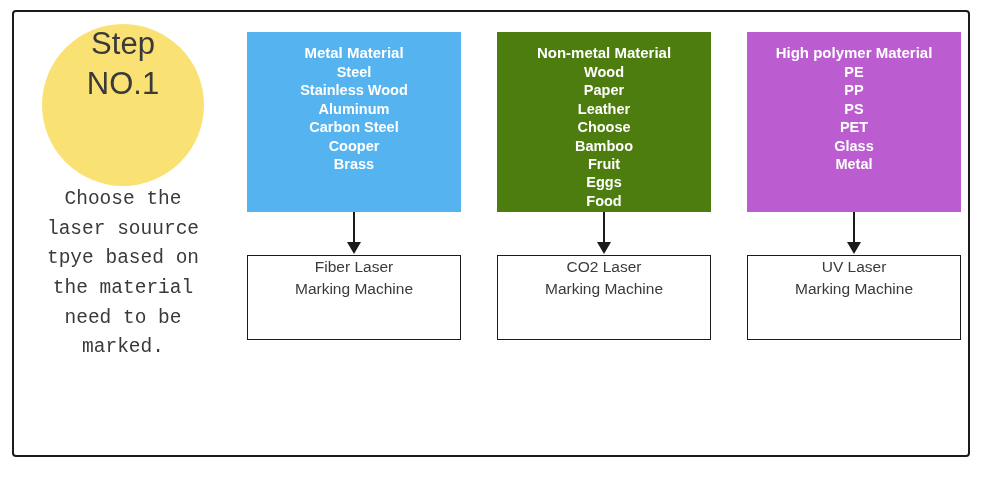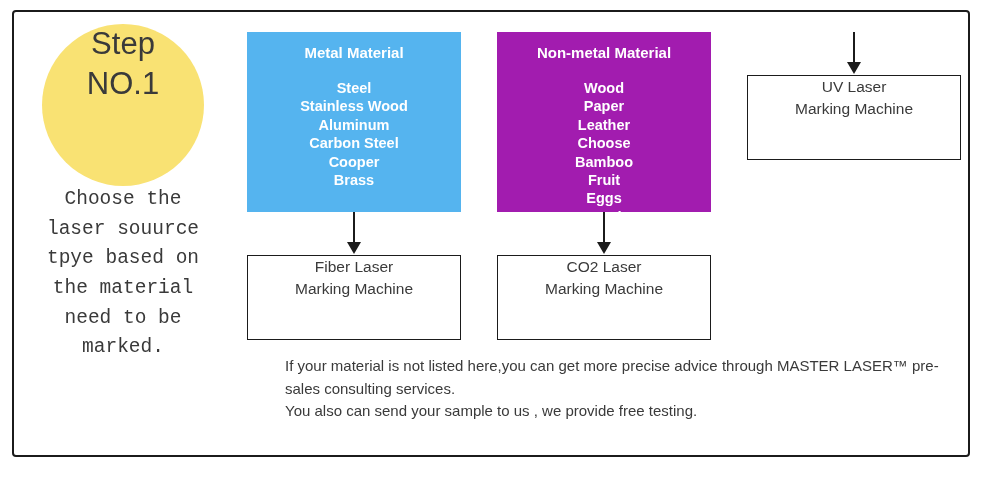--- a/index.html
+++ b/index.html
@@ -74,21 +74,21 @@
     width: 214px;
     height: 180px;
     box-sizing: border-box;
     padding-top: 11px;
     color: #ffffff;
     text-align: center;
     font-weight: bold;
     font-size: 14.5px;
     line-height: 1.27;
   }
-  .cat-box .title { font-size: 15px; margin-bottom: 17px; }
+  .cat-box .title { font-size: 15px; margin-bottom: 1px; }
   .cat-box .item { display: block; }
 
   .arrow-wrap {
     position: relative;
     width: 214px;
     height: 43px;
   }
   .arrow-line {
     position: absolute;
     left: 106px;
@@ -163,21 +163,21 @@
       <div class="arrow-line"></div>
       <div class="arrow-head"></div>
     </div>
     <div class="machine-box">
       <span>Fiber Laser</span>
       <span>Marking Machine</span>
     </div>
   </div>
 
   <div class="col col-2">
-    <div class="cat-box" id="box1" style="background: #a21caf;">
+    <div class="cat-box" id="box1" style="background: #4d7c0f;">
       <div class="title">Non-metal Material</div>
       <span class="item">Wood</span>
       <span class="item">Paper</span>
       <span class="item">Leather</span>
       <span class="item">Choose</span>
       <span class="item">Bamboo</span>
       <span class="item">Fruit</span>
       <span class="item">Eggs</span>
       <span class="item">Food</span>
     </div>
@@ -185,28 +185,33 @@
       <div class="arrow-line"></div>
       <div class="arrow-head"></div>
     </div>
     <div class="machine-box">
       <span>CO2 Laser</span>
       <span>Marking Machine</span>
     </div>
   </div>
 
   <div class="col col-3">
+    <div class="cat-box" id="box2" style="background: rgb(187, 92, 208);">
+      <div class="title">High polymer Material</div>
+      <span class="item">PE</span>
+      <span class="item">PP</span>
+      <span class="item">PS</span>
+      <span class="item">PET</span>
+      <span class="item">Glass</span>
+      <span class="item">Metal</span>
+    </div>
     <div class="arrow-wrap">
       <div class="arrow-line"></div>
       <div class="arrow-head"></div>
     </div>
     <div class="machine-box">
       <span>UV Laser</span>
       <span>Marking Machine</span>
     </div>
   </div>
 
-  <div class="footnote">
-    <p>If your material is not listed here,you can get more precise advice through MASTER LASER™ pre-sales consulting services.</p>
-    <p>You also can send your sample to us , we provide free testing.</p>
-  </div>
 
 </div>
 
 </body></html>

